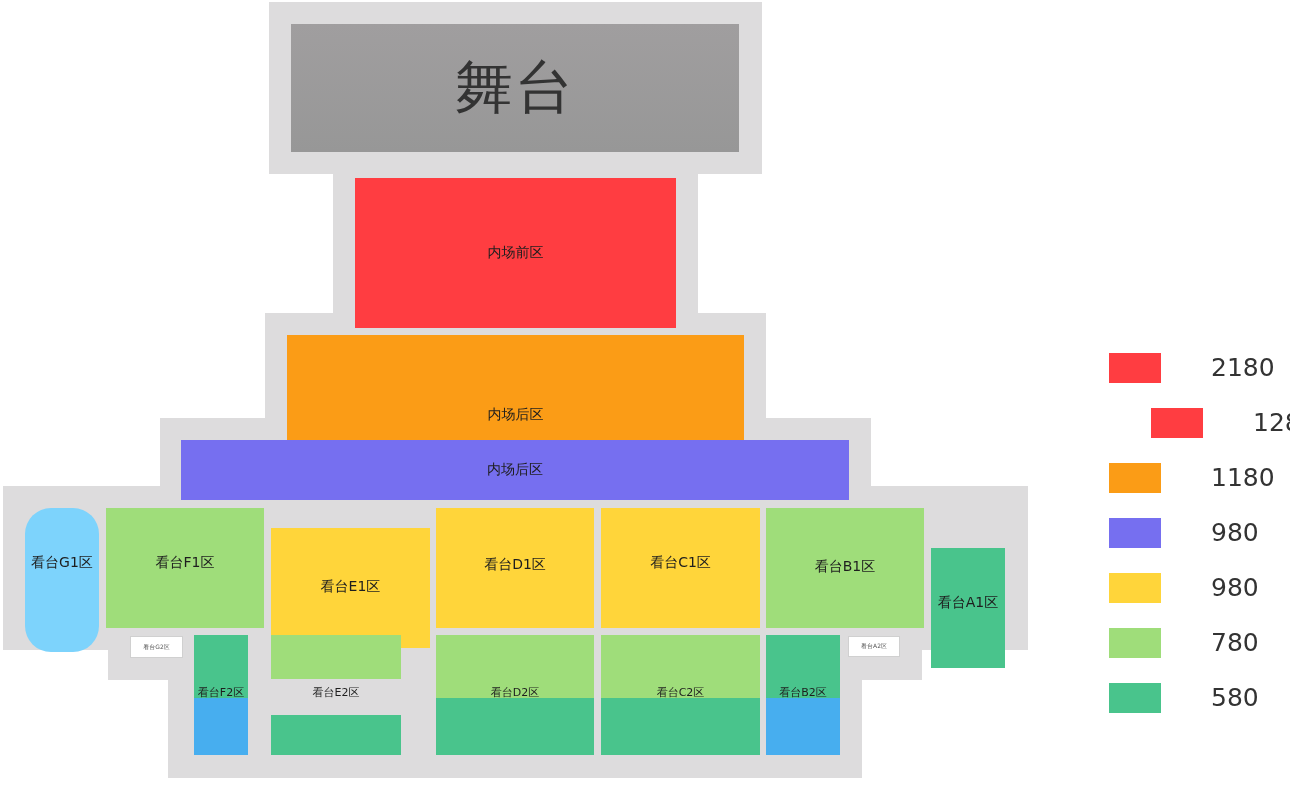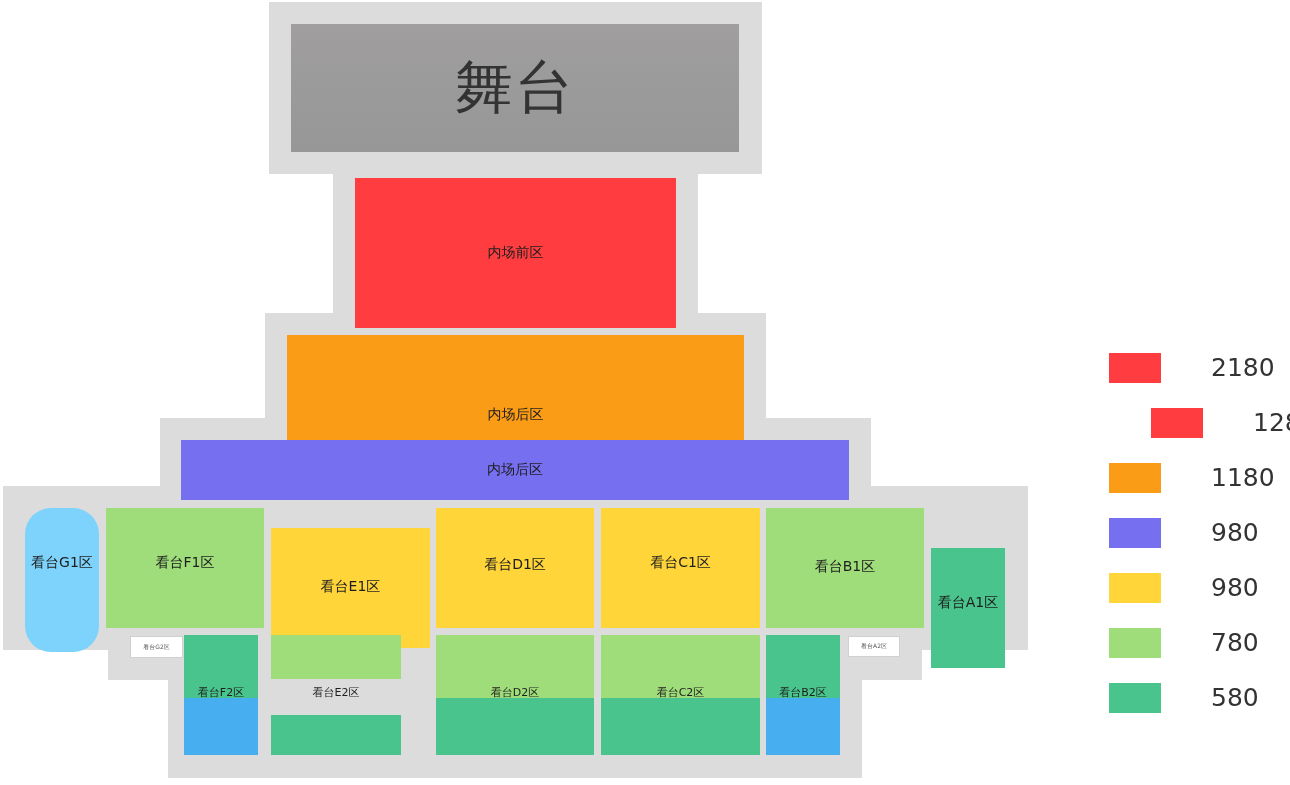--- a/index.html
+++ b/index.html
@@ -78,21 +78,21 @@
   <span>看台B1区</span>
 </div>
 <div class="abs zone" style="left:931px;top:508px;width:74px;height:120px;background:#49c48c;align-items:flex-start;padding-top:46px;margin-top:40px;">
   <span>看台A1区</span>
 </div>
 
 <div class="abs tiny" style="left:130px;top:636px;width:53px;height:22px;">
   <span>看台G2区</span>
 </div>
 
-<div class="abs split" style="left:184px;top:635px;width:74px;height:120px;">
+<div class="abs split" style="left:194px;top:635px;width:54px;height:120px;">
   <div class="top" style="height:63px;background:#49c48c;"></div>
   <div class="bot" style="height:57px;background:#47aeef;"></div>
   <span class="label">看台F2区</span>
 </div>
 
 <div class="abs split" style="left:271px;top:635px;width:130px;height:120px;gap:36px;">
   <div class="top" style="height:63px;background:#9fdd7a;"></div>
   <div class="bot" style="height:57px;background:#49c48c;"></div>
   <span class="label">看台E2区</span>
 </div>

